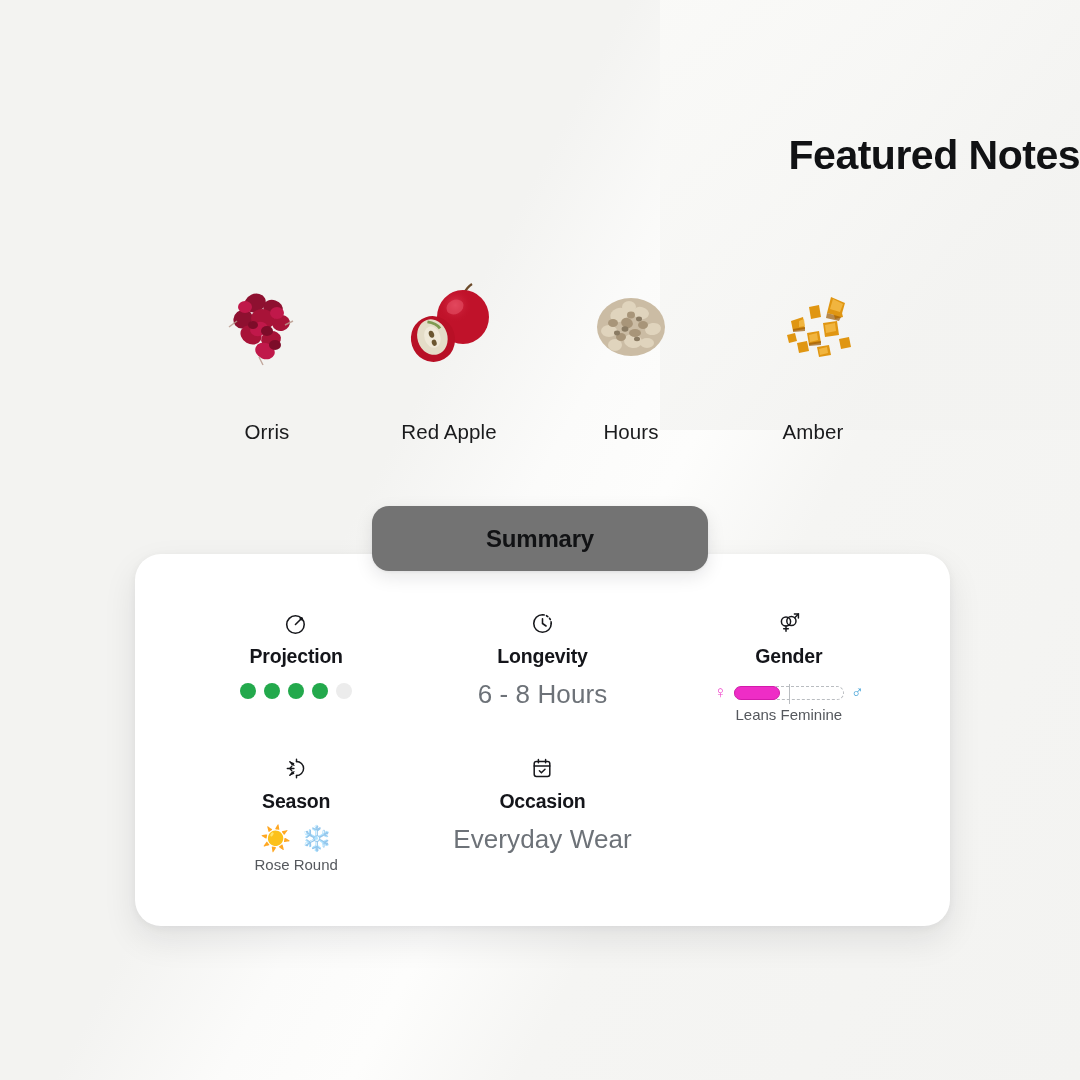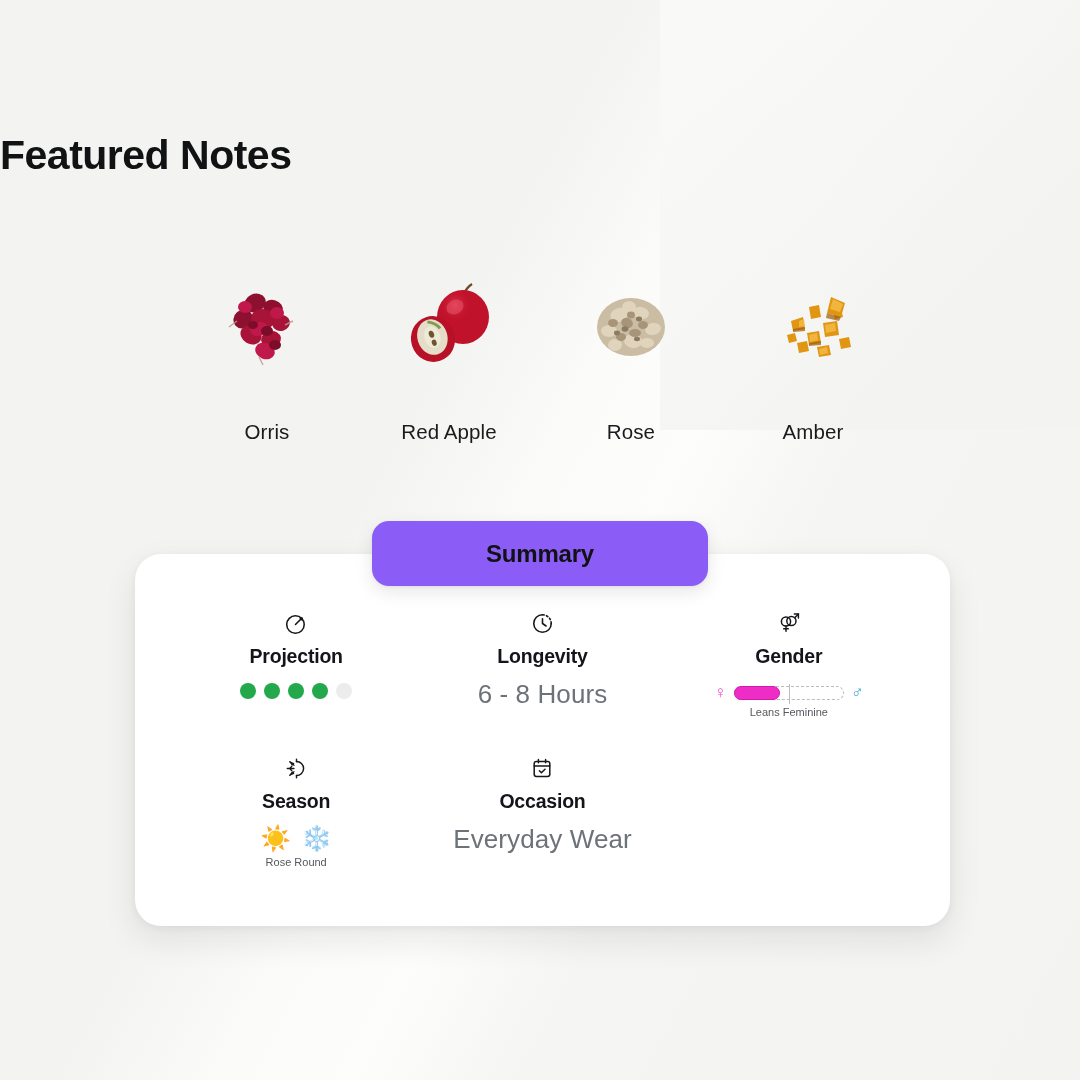--- a/index.html
+++ b/index.html
@@ -19,21 +19,21 @@
         #f5f5f3 66%, #f3f3f1 100%);
   }
   #page:before{
     content:"";position:absolute;right:0;top:0;width:420px;height:430px;
     background:linear-gradient(135deg,#fafaf8 0%,#f3f3f1 70%);
     opacity:.9;pointer-events:none;
   }
 
   
   .page-title{
-    position:absolute;top:132px;left:0;right:0;text-align:left;
+    position:absolute;top:132px;left:0;right:0;text-align:right;
     font-size:41px;font-weight:bold;color:#111214;
     letter-spacing:-.5px;
   }
 
   
   .notes-row{
     position:absolute;top:272px;left:0;right:0;
     display:flex;justify-content:center;align-items:flex-start;
     gap:0;
   }
@@ -42,22 +42,22 @@
     height:120px;display:flex;align-items:center;justify-content:center;
     margin-bottom:14px;
   }
   .note-label{
     font-size:20.5px;color:#1a1b1d;letter-spacing:.1px;
     margin-top:28px;
   }
 
   
   .summary-tab{
-    position:absolute;top:521px;left:50%;transform:translateX(-50%);
-    width:336px;height:65px;background:#8b5cf6;border-radius:17px;
+    position:absolute;top:506px;left:50%;transform:translateX(-50%);
+    width:336px;height:65px;background:#737373;border-radius:17px;
     box-shadow:0 6px 18px rgba(20,20,25,.10), 0 1px 3px rgba(20,20,25,.06);
     display:flex;align-items:center;justify-content:center;
     z-index:3;
   }
   .summary-tab span{font-size:24px;font-weight:bold;color:#111214;letter-spacing:-.2px;}
 
   
   .summary-card{
     position:absolute;left:135px;top:554px;width:815px;height:372px;
     background:#fff;border-radius:26px;
@@ -67,21 +67,21 @@
   .grid{
     position:absolute;inset:0;padding:52px 38px 30px;
     display:grid;grid-template-columns:repeat(3,1fr);
     grid-template-rows:1fr 1fr;
     box-sizing:border-box;
   }
   .cell{display:flex;flex-direction:column;align-items:center;}
   .cell-icon{height:30px;display:flex;align-items:flex-end;justify-content:center;margin-bottom:9px;}
   .cell-title{font-size:19.5px;font-weight:bold;color:#14151a;letter-spacing:-.2px;}
   .cell-value{font-size:26px;color:#6d7278;margin-top:11px;letter-spacing:.1px;}
-  .cell-cap{font-size:11px;color:#55585d;margin-top:5px;}
+  .cell-cap{font-size:15px;color:#55585d;margin-top:5px;}
 
   
   .dots{display:flex;gap:8px;margin-top:15px;}
   .dot{width:16px;height:16px;border-radius:50%;background:#ececec;}
   .dot.on{background:#23a94c;}
 
   
   .gender-wrap{display:flex;align-items:center;gap:7px;margin-top:16px;}
   .sym{font-size:17px;line-height:1;}
   .sym.f{color:#ef3fc9;}
@@ -202,21 +202,21 @@
           <ellipse cx="60" cy="38" rx="4" ry="3.4"></ellipse>
         </g>
         <g fill="#8a7b63">
           <ellipse cx="54" cy="52" rx="3.4" ry="2.8"></ellipse>
           <ellipse cx="68" cy="42" rx="3" ry="2.4"></ellipse>
           <ellipse cx="46" cy="56" rx="3" ry="2.4"></ellipse>
           <ellipse cx="66" cy="62" rx="3" ry="2.2"></ellipse>
         </g>
       </svg>
     </div>
-    <div class="note-label">Rose</div>
+    <div class="note-label">Hours</div>
   </div>
 
   <div class="note-item">
     <div class="note-img">
       <svg width="120" height="110" viewBox="0 0 120 110">
         <g fill="#e09612">
           <polygon points="78,20 92,26 88,40 74,36"></polygon>
           <polygon points="56,30 66,28 68,40 58,42"></polygon>
           <polygon points="38,44 50,40 52,52 40,54"></polygon>
           <polygon points="70,46 84,44 86,58 72,60"></polygon>

